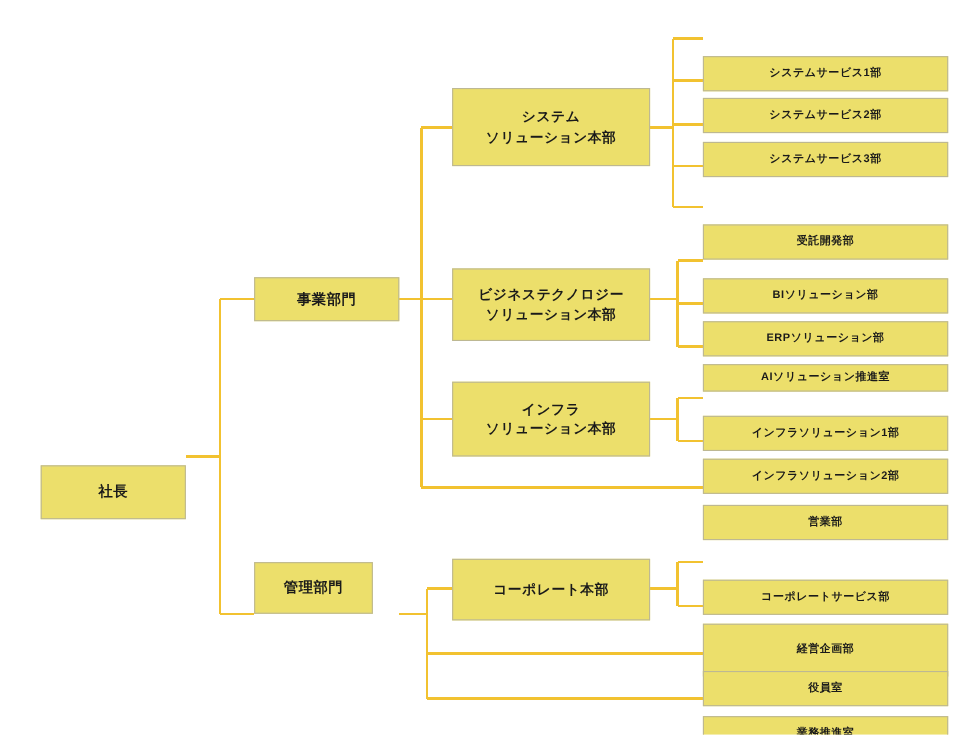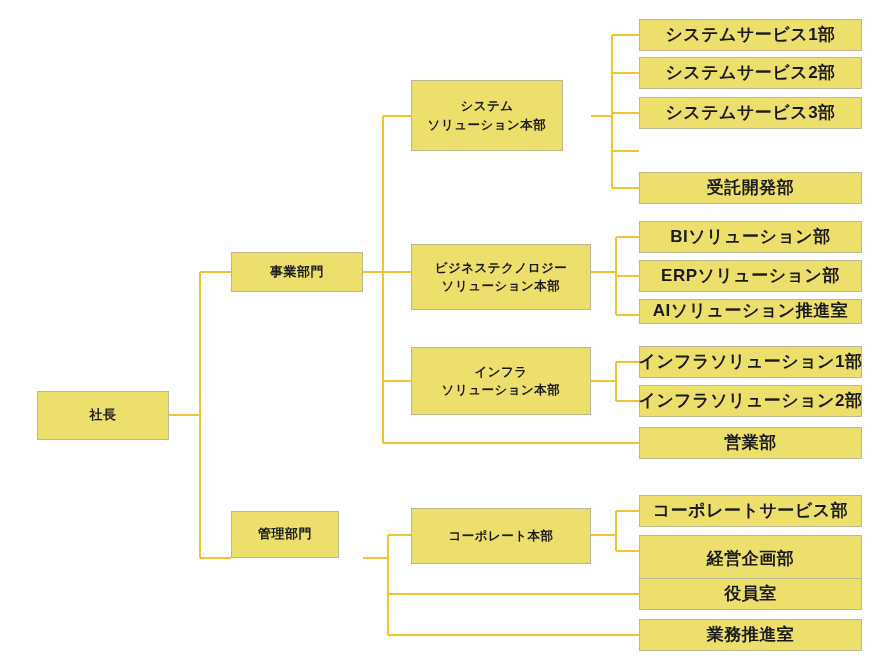--- a/index.html
+++ b/index.html
@@ -15,24 +15,24 @@
     flex-direction:column;
     align-items:center;
     justify-content:center;
     color:#1a1a1a;
     font-weight:bold;
     text-align:center;
     line-height:1.45;
     letter-spacing:0.5px;
   }
   .node span{display:block;white-space:nowrap;}
-  .t-root{font-size:13px;}
+  .t-root{font-size:13px;margin-top:32px;}
   .t-div{font-size:13px;}
   .t-hq{font-size:12.5px;}
-  .t-leaf{font-size:17px;}
+  .t-leaf{font-size:10px;margin-top:32px;}
 </style>
 </head>
 <body>
 
 <div id="chart">
 
   <svg id="links" viewBox="0 0 882 668" xmlns="http://www.w3.org/2000/svg">
     <g fill="none" stroke="#f2c230" stroke-width="2.2" shape-rendering="crispEdges">
 
       <path d="M169,415 H200"></path>
@@ -83,21 +83,21 @@
     <span>社長</span>
   </div>
 
   <div class="node t-div" style="left:231px;top:252px;width:132px;height:40px;">
     <span>事業部門</span>
   </div>
   <div class="node t-div" style="left:231px;top:511px;width:108px;height:47px;">
     <span>管理部門</span>
   </div>
 
-  <div class="node t-hq" style="left:411px;top:80px;width:152px;height:71px;">
+  <div class="node t-hq" style="left:411px;top:80px;width:180px;height:71px;">
     <span>システム</span>
     <span>ソリューション本部</span>
   </div>
   <div class="node t-hq" style="left:411px;top:244px;width:180px;height:66px;">
     <span>ビジネステクノロジー</span>
     <span>ソリューション本部</span>
   </div>
   <div class="node t-hq" style="left:411px;top:347px;width:180px;height:68px;">
     <span>インフラ</span>
     <span>ソリューション本部</span>

